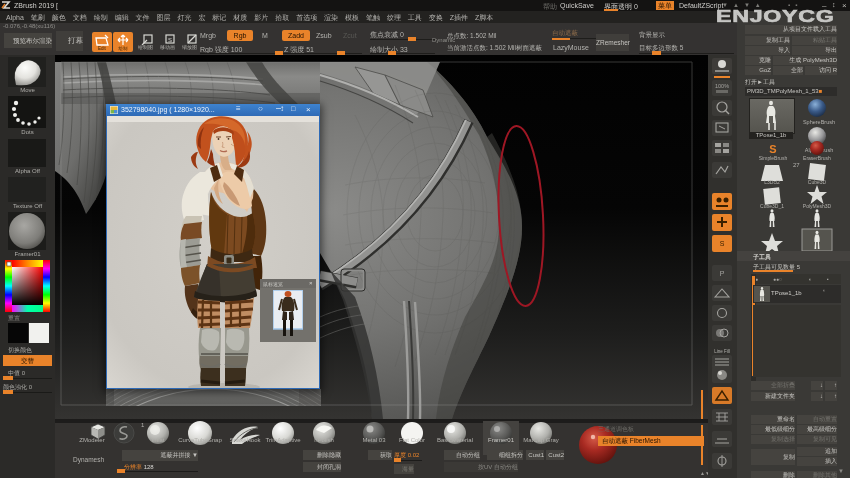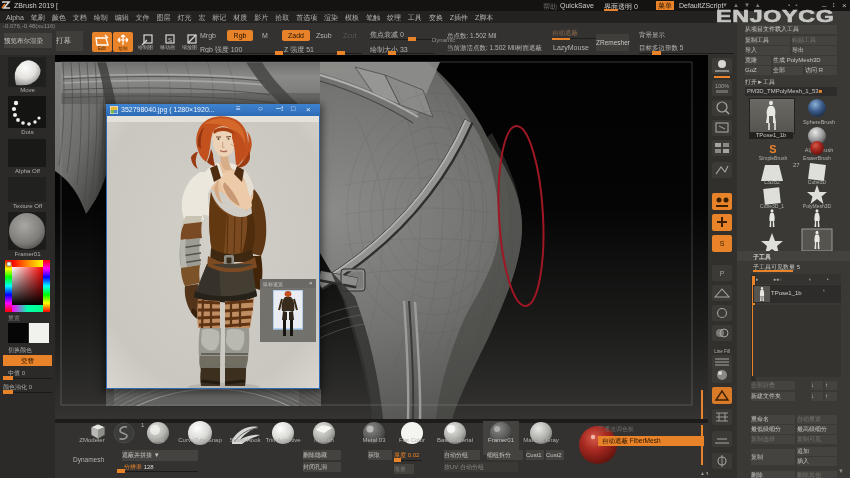--- a/index.html
+++ b/index.html
@@ -1,20 +1,20 @@
 <!DOCTYPE html>
 <html><head>
 <meta charset="utf-8">
 <style>
   html,body{margin:0;padding:0;}
   body{width:850px;height:478px;overflow:hidden;position:relative;
        font-family:"Liberation Sans",sans-serif;background:#31302d;}
   .abs{position:absolute;}
   .lbl{color:#b4b3af;}
-  .btn{background:#45433f;color:#c6c5c1;text-align:left;}
+  .btn{background:#45433f;color:#c6c5c1;text-align:right;}
   .obtn{background:#e9832a;color:#241302;text-align:center;}
 </style>
 </head>
 <body>
 
 <div class="abs" id="titlebar" style="left:0;top:0;width:850px;height:11px;background:#141312;">
   <svg class="abs" style="left:1px;top:1px;" width="10" height="9" viewBox="0 0 10 9">
     <path d="M1 1 L8 1 L3 7 L9 7" stroke="#d8d8d4" stroke-width="1.6" fill="none"></path>
     <path d="M1 7 L4 3" stroke="#e9832a" stroke-width="1.4" fill="none"></path>
   </svg>

